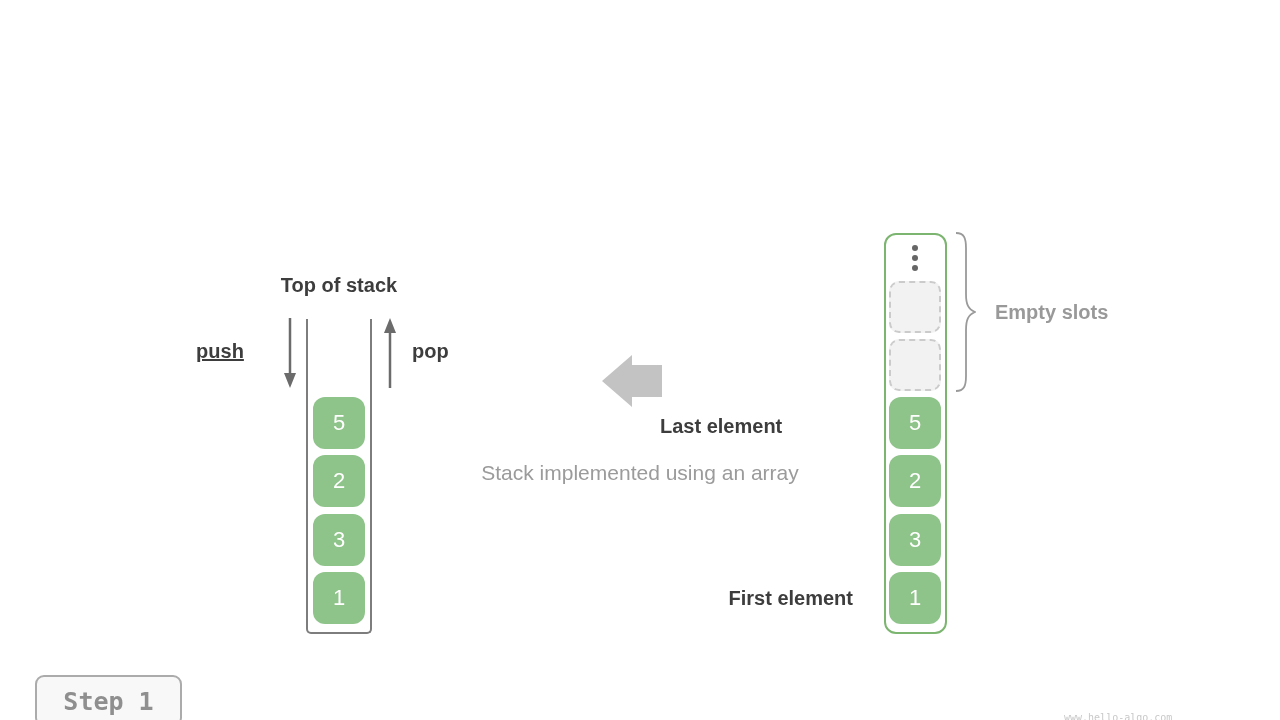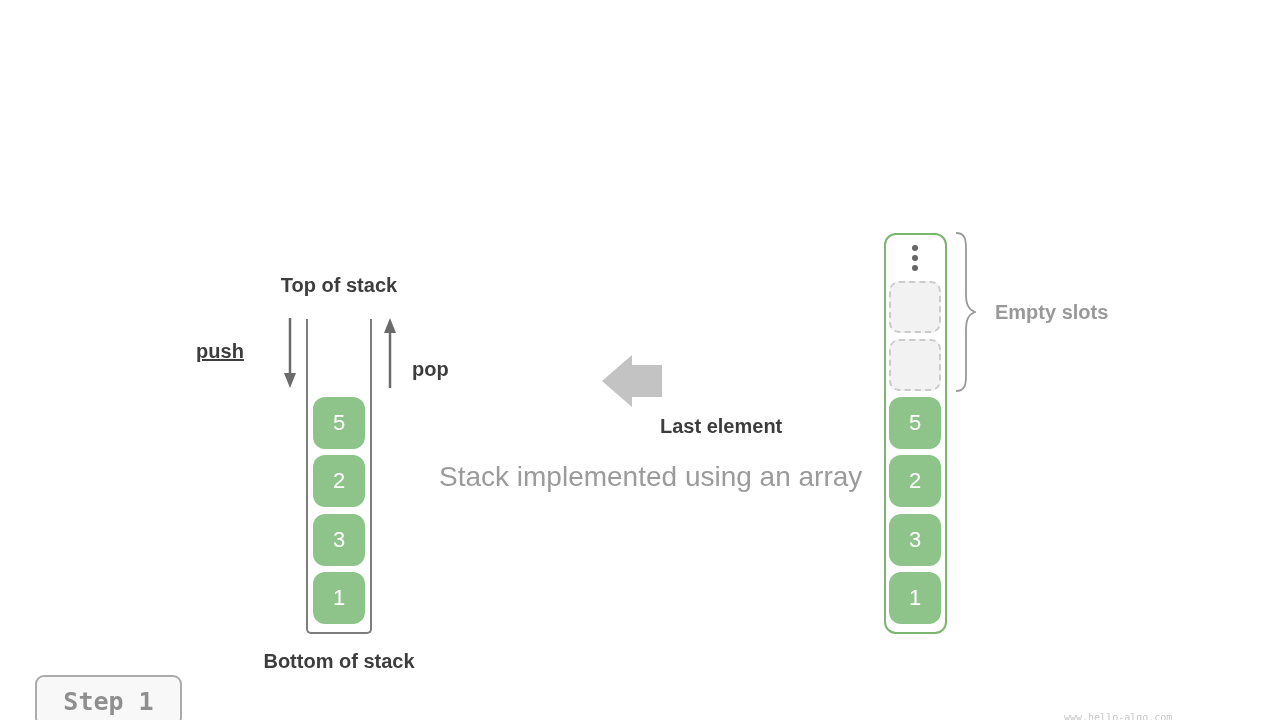--- a/index.html
+++ b/index.html
@@ -7,21 +7,21 @@
     position:relative; width:1280px; height:720px; background:#ffffff;
     font-family:"Liberation Sans", sans-serif; overflow:hidden;margin-top:34px;
   }
   .label {
     position:absolute; font-weight:bold; font-size:20px;
     color:var(--dark-text); white-space:nowrap;
   }
   .label.gray { color:var(--gray-label);text-align:right; }
   .caption {
     position:absolute; left:439px; top:427px; width:402px; text-align:center;
-    font-size:28px; color:var(--gray-text); white-space:nowrap;
+    font-size:21px; color:var(--gray-text); white-space:nowrap;
   }
   
   .stack-container {
     position:absolute; left:306px; top:285px; width:66px; height:315px;
     border-left:2px solid var(--container-line);
     border-right:2px solid var(--container-line);
     border-bottom:2px solid var(--container-line);
     border-radius:0 0 5px 5px; box-sizing:border-box;
   }
   .block {
@@ -76,30 +76,29 @@
   <svg class="arrow-svg" style="left:283px; top:284px;" width="14" height="70" viewBox="0 0 14 70">
     <line x1="7" y1="0" x2="7" y2="58" stroke="var(--arrow-stroke)" stroke-width="2.5"></line>
     <polygon points="1,55 13,55 7,70" fill="var(--arrow-stroke)"></polygon>
   </svg>
 
   <svg class="arrow-svg" style="left:383px; top:284px;" width="14" height="70" viewBox="0 0 14 70">
     <line x1="7" y1="70" x2="7" y2="12" stroke="var(--arrow-stroke)" stroke-width="2.5"></line>
     <polygon points="1,15 13,15 7,0" fill="var(--arrow-stroke)"></polygon>
   </svg>
 
-  <div class="label" style="left:412px; top:324px;">pop</div>
+  <div class="label" style="left:412px; top:306px;">pop</div>
 
   <div class="stack-container"></div>
 
   <div class="block lx y0">5</div>
   <div class="block lx y1">2</div>
   <div class="block lx y2">3</div>
   <div class="block lx y3">1</div>
 
-  <div class="label" style="left:239px; top:616px; width:200px; text-align:center;">Bottom of stack</div>
 
   <svg class="arrow-svg" style="left:602px; top:321px;" width="60" height="52" viewBox="0 0 60 52">
     <polygon points="0,26 30,0 30,10 60,10 60,42 30,42 30,52" fill="var(--big-arrow)"></polygon>
   </svg>
 
   <div class="caption">Stack implemented using an array</div>
 
   <div class="array-container"></div>
 
   <div class="vdots">
@@ -117,18 +116,19 @@
   <div class="block rx y3">1</div>
 
   <svg class="arrow-svg" style="left:954px; top:198px;" width="22" height="160" viewBox="0 0 22 160">
     <path d="M2,1 C10,1 12,6 12,16 L12,62 C12,72 14,77 21,80 C14,83 12,88 12,98 L12,144 C12,154 10,159 2,159" fill="none" stroke="var(--brace)" stroke-width="1.8"></path>
   </svg>
 
   <div class="label gray" style="left:995px; top:267px;">Empty slots</div>
 
   <div class="label" style="left:660px; top:381px; width:200px; ">Last element</div>
 
+  <div class="label" style="left:653px; top:553px; width:200px; text-align:right;">First element</div>
 
   <div class="step-badge">Step 1</div>
 
   <div class="watermark">www.hello-algo.com</div>
 
 </div>
 
 </body></html>

